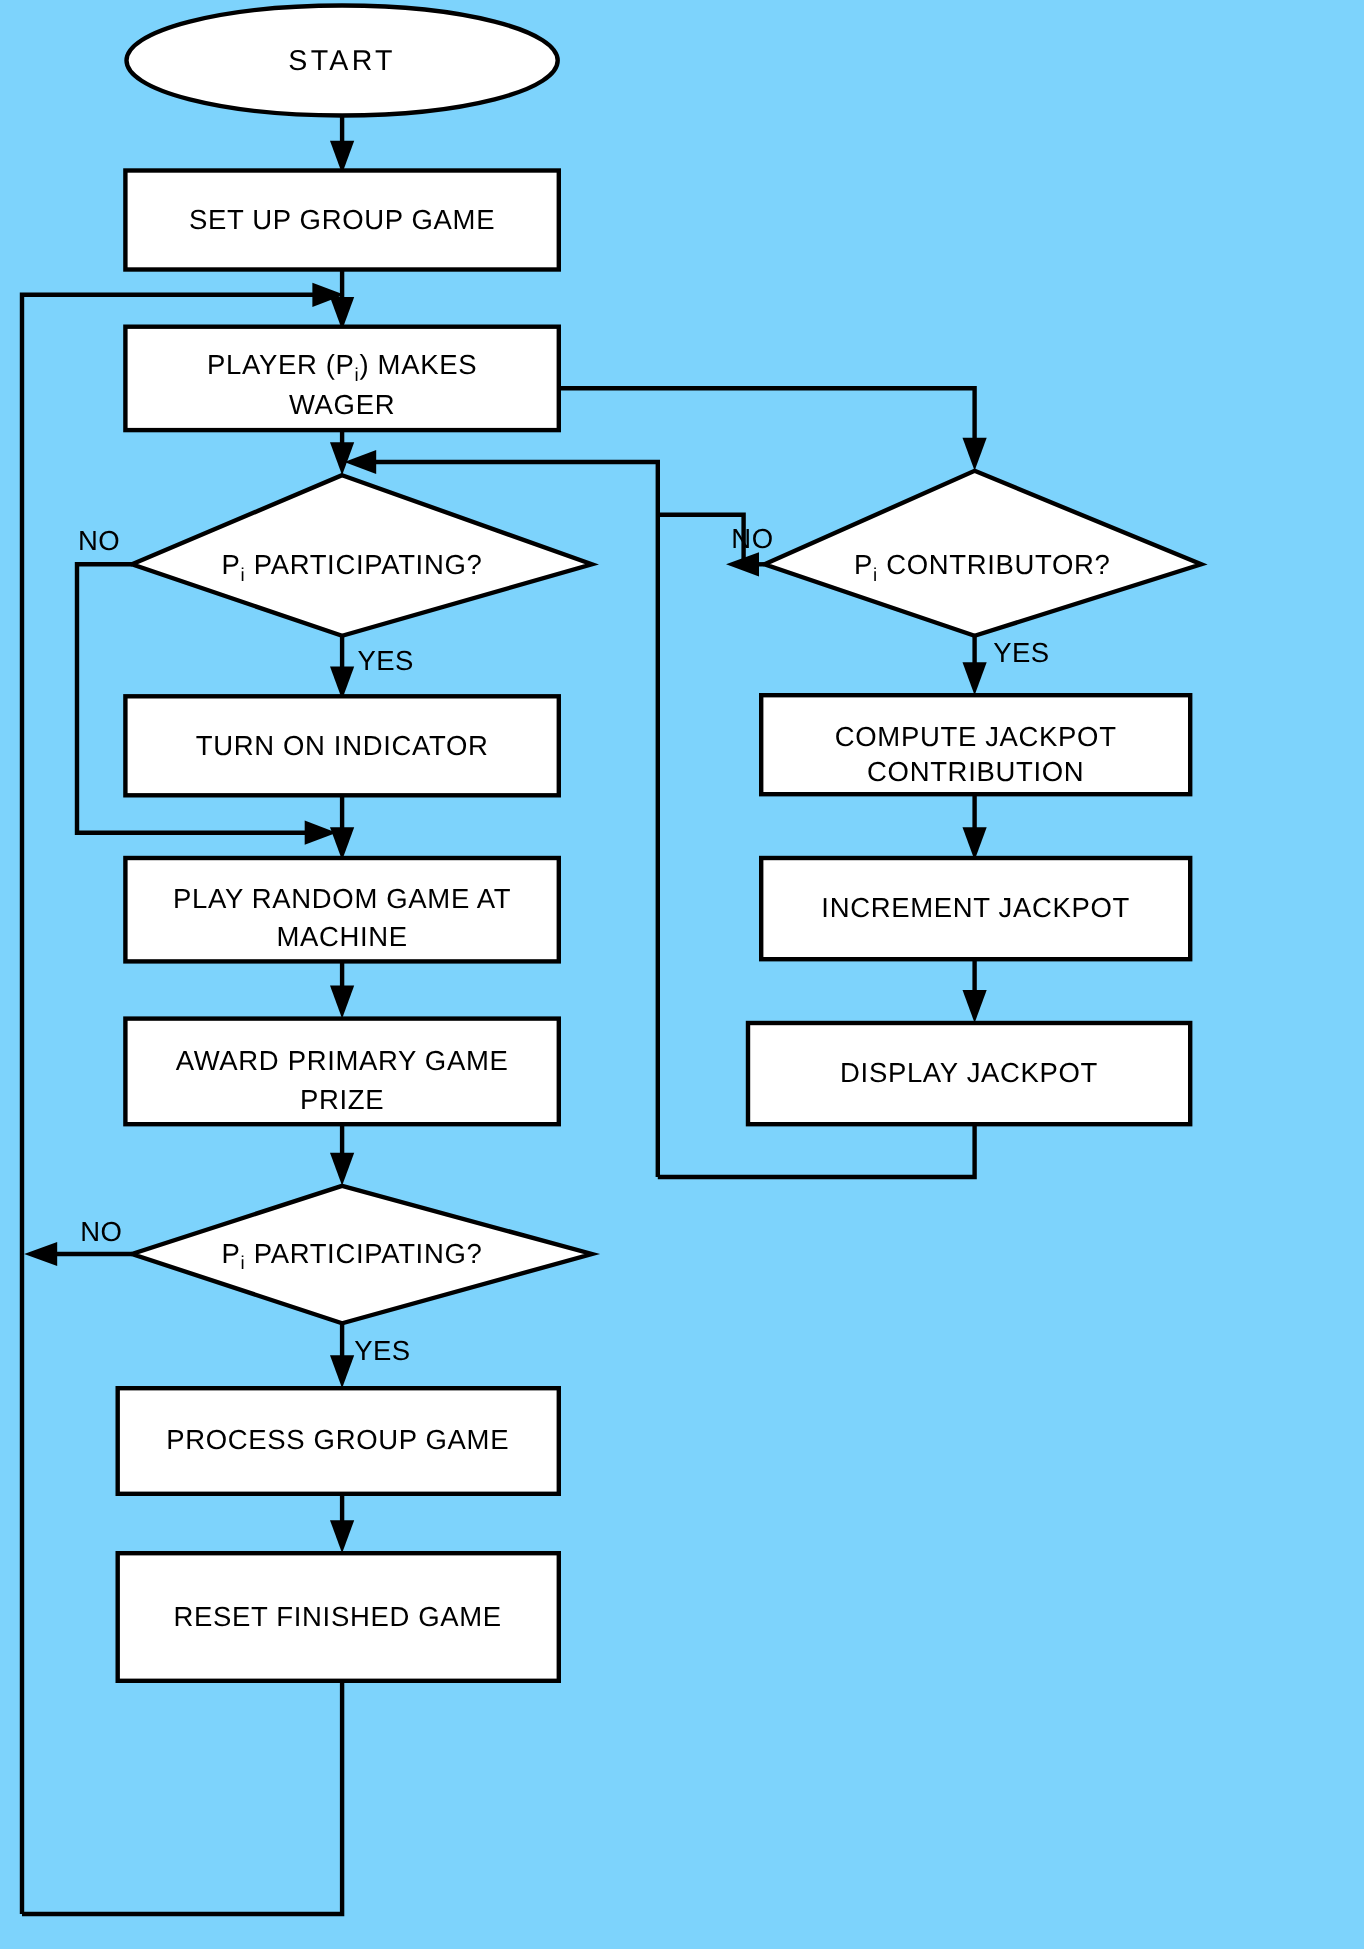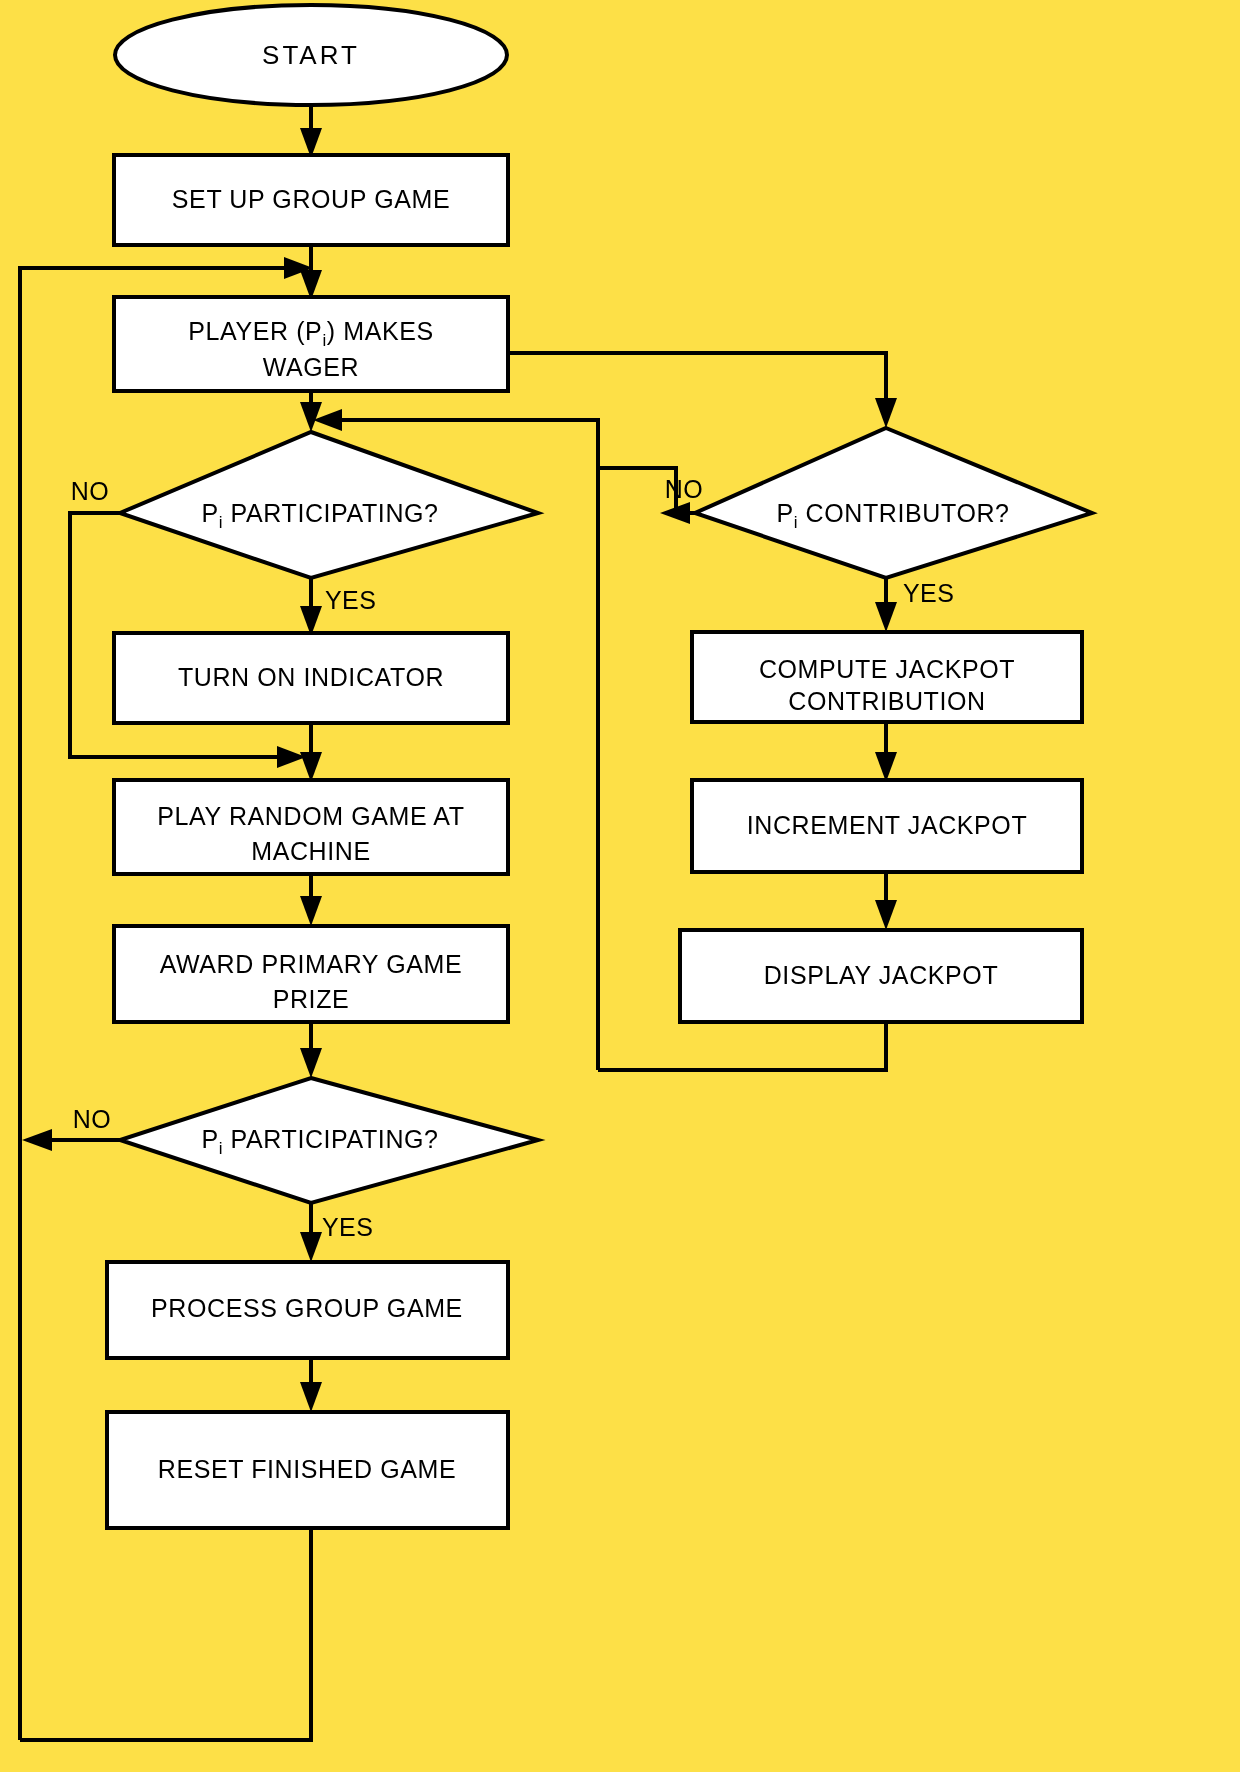--- a/index.html
+++ b/index.html
@@ -4,21 +4,21 @@
 <style>
   html, body {
     margin: 0;
     padding: 0;
     background: #ffffff;
   }
   #page {
     position: relative;
     width: 1240px;
     height: 1772px;
-    background: #fde047;
+    background: #7dd3fc;
     overflow: hidden;
     font-family: "Liberation Sans", sans-serif;
   }
   svg.flow {
     position: absolute;
     top: 0;
     left: 0;
     width: 1240px;
     height: 1772px;
   }

